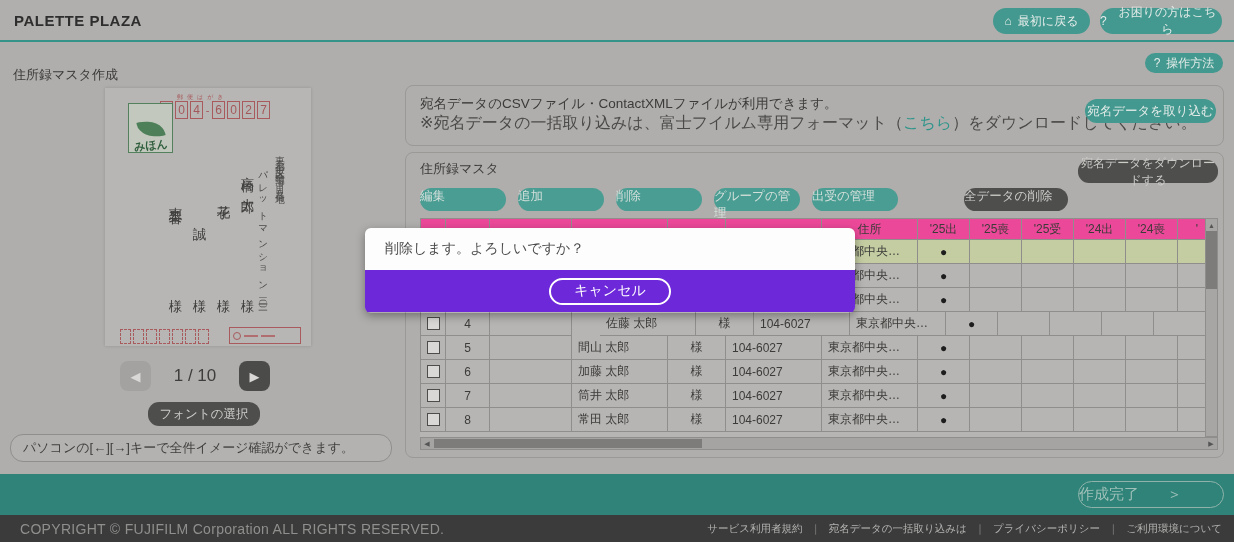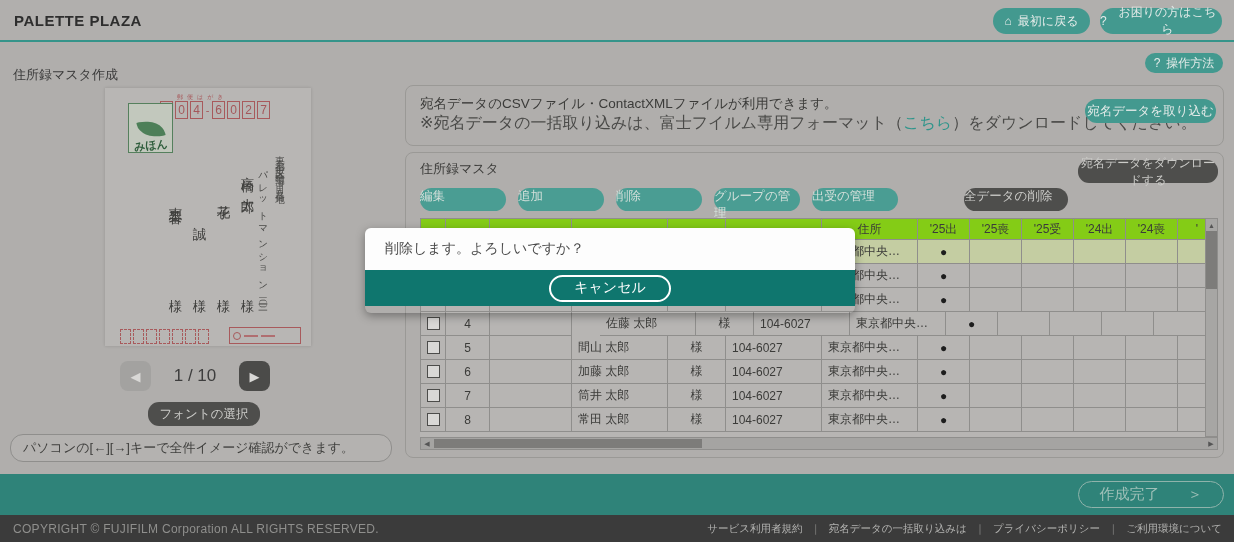--- a/index.html
+++ b/index.html
@@ -74,51 +74,51 @@
   .tool-btn { width:86px; height:23px; border-radius:12px; font-size:12.5px; }
   .tool-btn.teal { background:#4a9d93; color:#d3dfda; }
   .tool-btn.dark { background:#4e4e4c; color:#cbcbc8; width:104px; margin-left:auto; }
 
   
   #table { left:420px; top:218px; width:785px; height:219px; overflow:hidden; background:#b7b5b3; }
   .tr { display:flex; height:24px; }
   .tr.head { height:22px; }
   .td { border-right:1px solid #8f8e8c; border-bottom:1px solid #8f8e8c; flex:0 0 auto;
         display:flex; align-items:center; padding-left:6px; font-size:12px; color:#3b3b39; overflow:hidden; white-space:nowrap; }
-  .tr.head .td { background:#84cc16; border-top:1px solid #8f8e8c; justify-content:center; padding-left:0; }
+  .tr.head .td { background:#ec4899; border-top:1px solid #8f8e8c; justify-content:center; padding-left:0; }
   .td.first { border-left:1px solid #8f8e8c; justify-content:center; padding-left:0; }
   .td.center { justify-content:center; padding-left:0; }
   .tr.hl .td { background:#c4cda2; }
   .row-check { width:13px; height:13px; background:#d9d8d6; border:1px solid #4c4c4a; }
   .dot { font-size:12px; color:#1d1d1d; }
 
   
   #vscroll { left:1205px; top:218px; width:13px; height:219px; background:#a7a6a4; border:1px solid #8f8e8c; }
   #vscroll .arr { width:11px; height:12px; font-size:7px; color:#555; display:flex; align-items:center; justify-content:center; }
   #vthumb { width:11px; height:58px; background:#7d7c7a; }
   #hscroll { left:420px; top:437px; width:798px; height:13px; background:#a5a4a2; border:1px solid #8f8e8c;
              display:flex; align-items:center; }
   #hscroll .arr { width:12px; font-size:7px; color:#555; text-align:center; }
   #hthumb { width:268px; height:9px; background:#7d7c7a; margin-left:1px; }
 
   
   #dialog { left:365px; top:228px; width:490px; height:85px; border-radius:6px; overflow:hidden;
             box-shadow:0 3px 10px rgba(0,0,0,.35); z-index:50; }
   #dialog-msg { height:42px; background:#fdfdfd; display:flex; align-items:center; padding-left:20px;
                 font-size:14px; color:#4a4a4a; }
-  #dialog-actions { height:36px; background:#0f766e; display:flex; align-items:center; justify-content:center; gap:36px; }
+  #dialog-actions { height:42px; background:#6d28d9; display:flex; align-items:center; justify-content:center; gap:36px; }
   .dlg-btn { width:122px; height:27px; border:2px solid #ffffff; border-radius:14px; background:transparent;
              color:#ffffff; font-size:14px; display:flex; align-items:center; justify-content:center; }
 
   
   #action-bar { left:0; top:474px; width:1234px; height:41px; background:#2f8379; }
   #btn-complete { left:1078px; top:481px; width:146px; height:27px; border:1.5px solid #8fb3ab; border-radius:14px;
-                  color:#9fc0b8; font-size:15px; display:flex; align-items:center; justify-content:center; gap:28px; }
+                  color:#9fc0b8; font-size:15px; display:flex; align-items:center; justify-content:flex-start; gap:28px; }
   #footer { left:0; top:515px; width:1234px; height:27px; background:#3b3b3b; display:flex; align-items:center; }
-  #copyright { margin-left:13px; font-size:12px; color:#8f8f8d; letter-spacing:.3px; }
+  #copyright { margin-left:20px; font-size:14px; color:#8f8f8d; letter-spacing:.3px; }
   #footer-links { margin-left:auto; margin-right:12px; font-size:10.5px; color:#b4b4b2; display:flex; gap:8px; align-items:center; }
   .flink { color:#b4b4b2; }
   .fsep { color:#8a8a88; }
 </style>
 </head>
 <body>
 
 <div class="abs" id="topbar">
   <div class="abs" id="brand">PALETTE PLAZA</div>
   <div class="abs teal-btn" id="btn-home">

